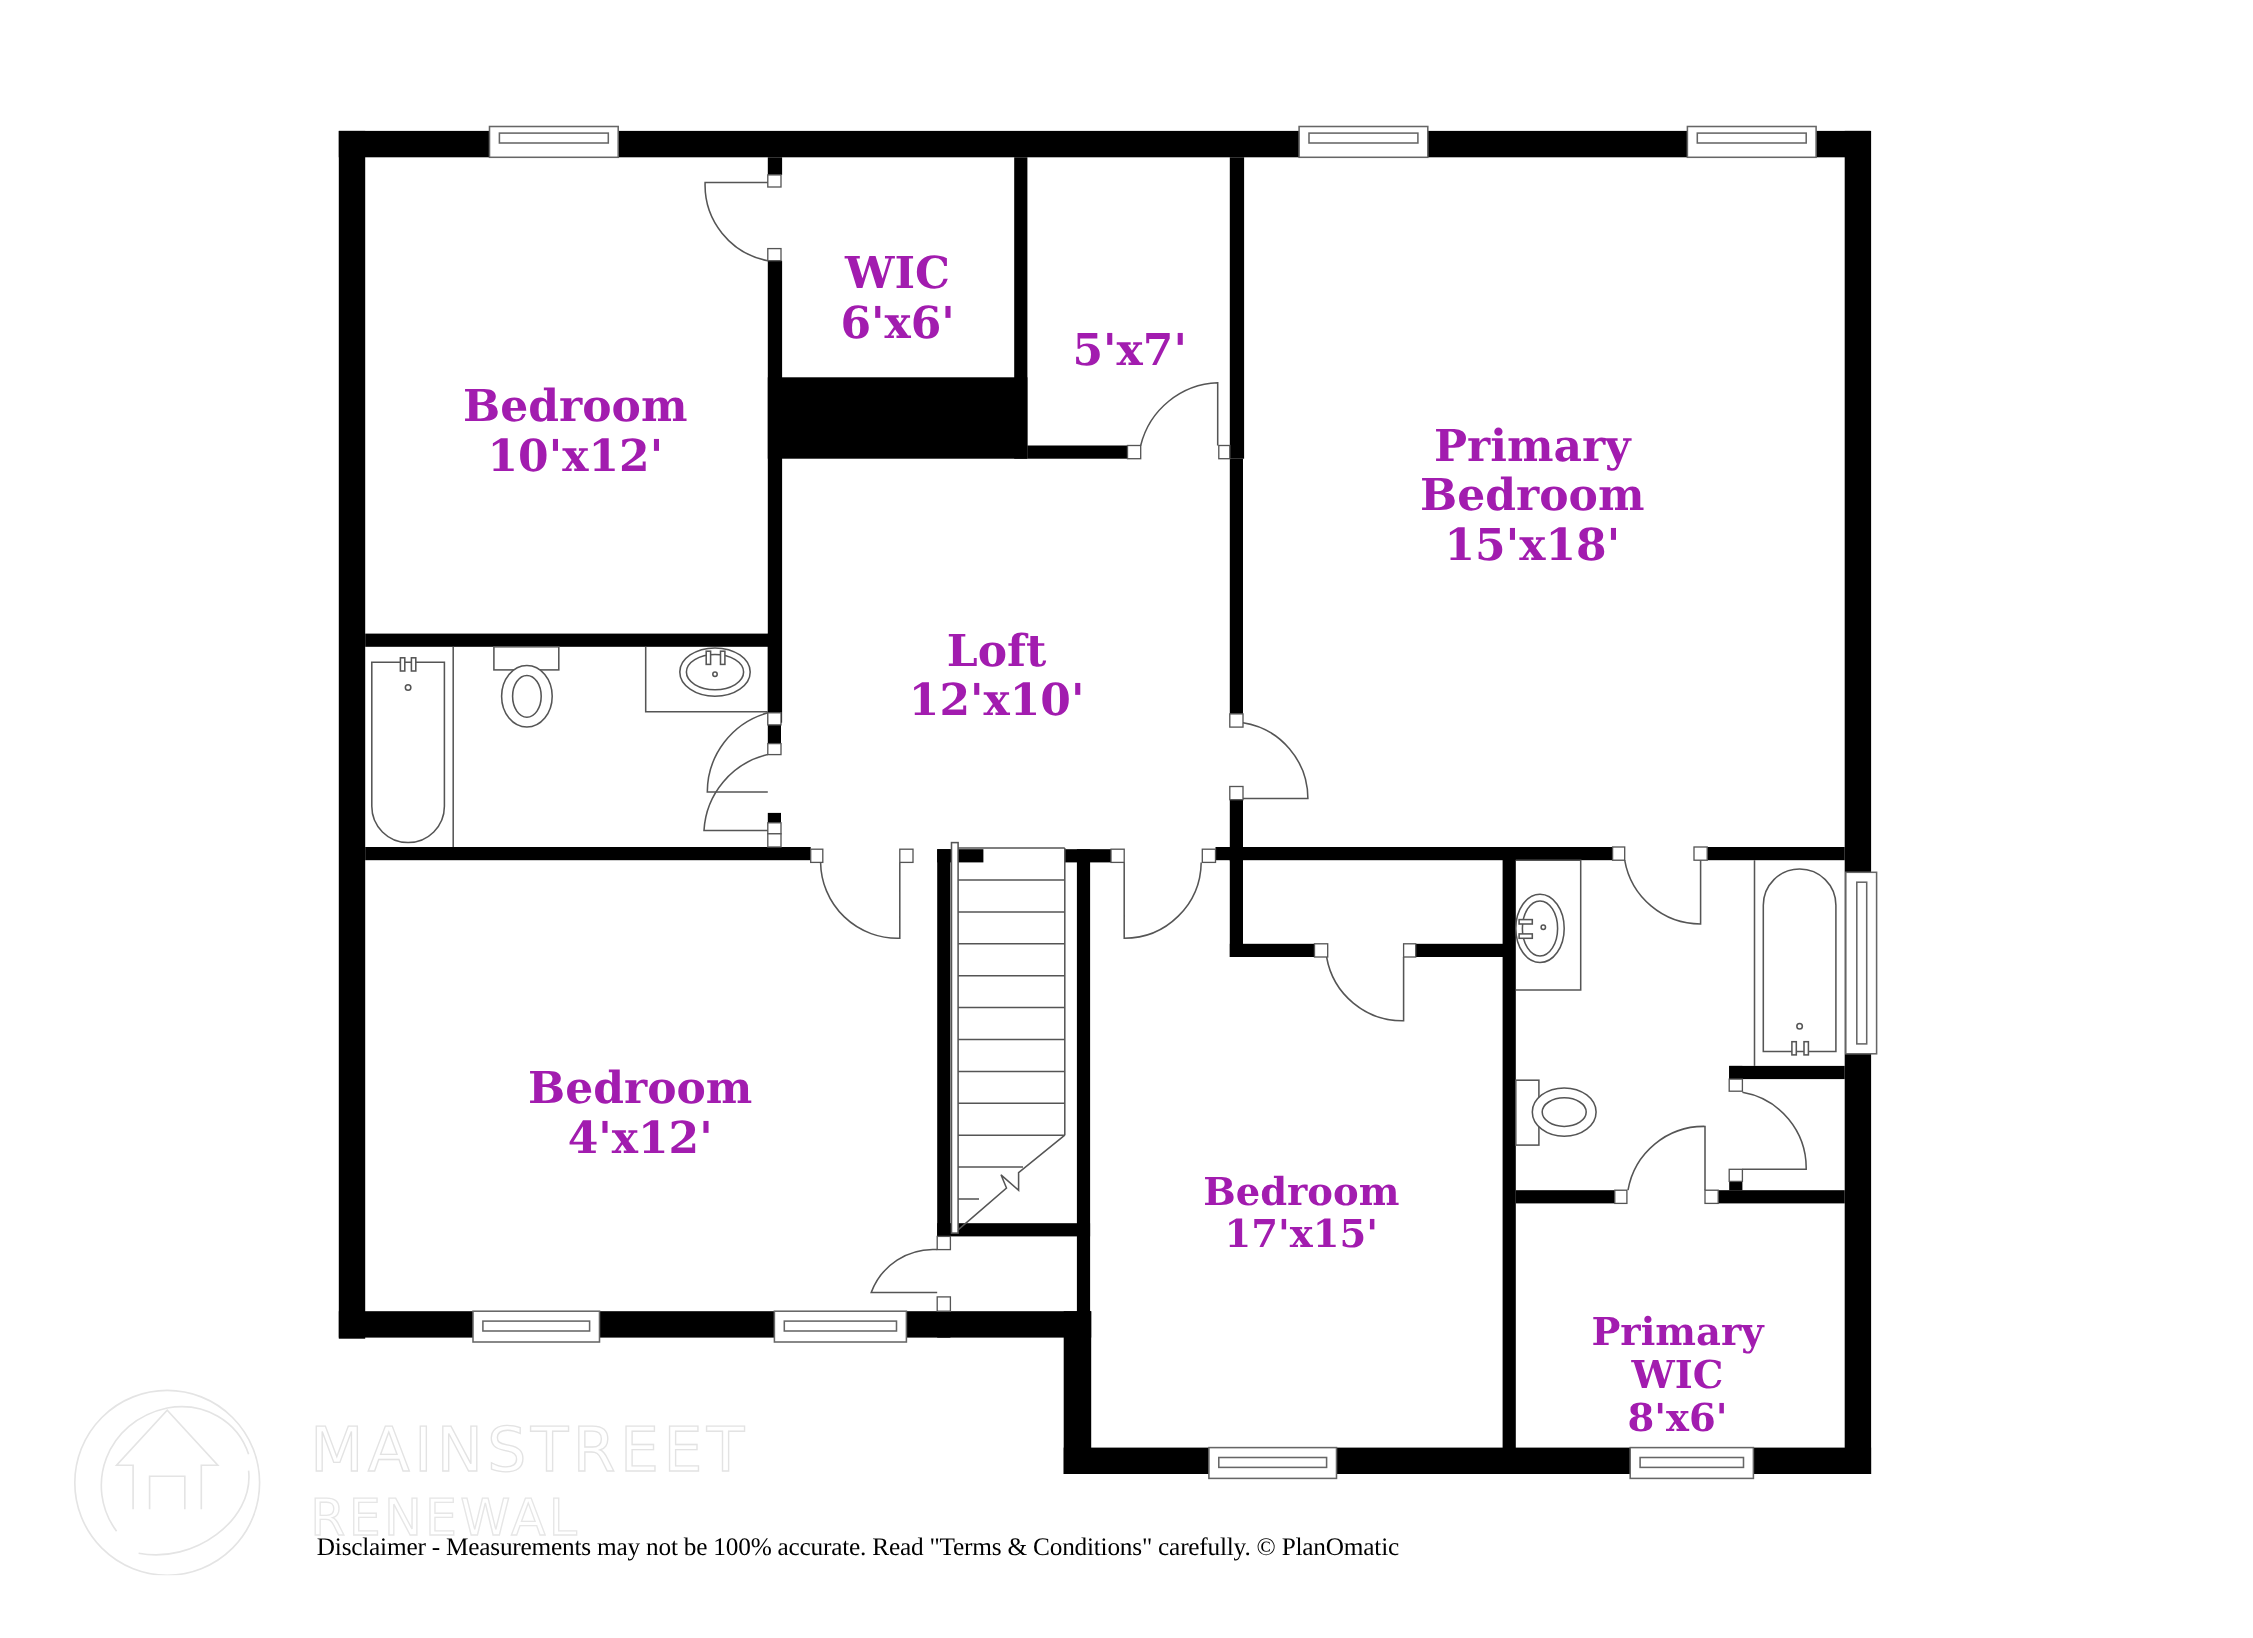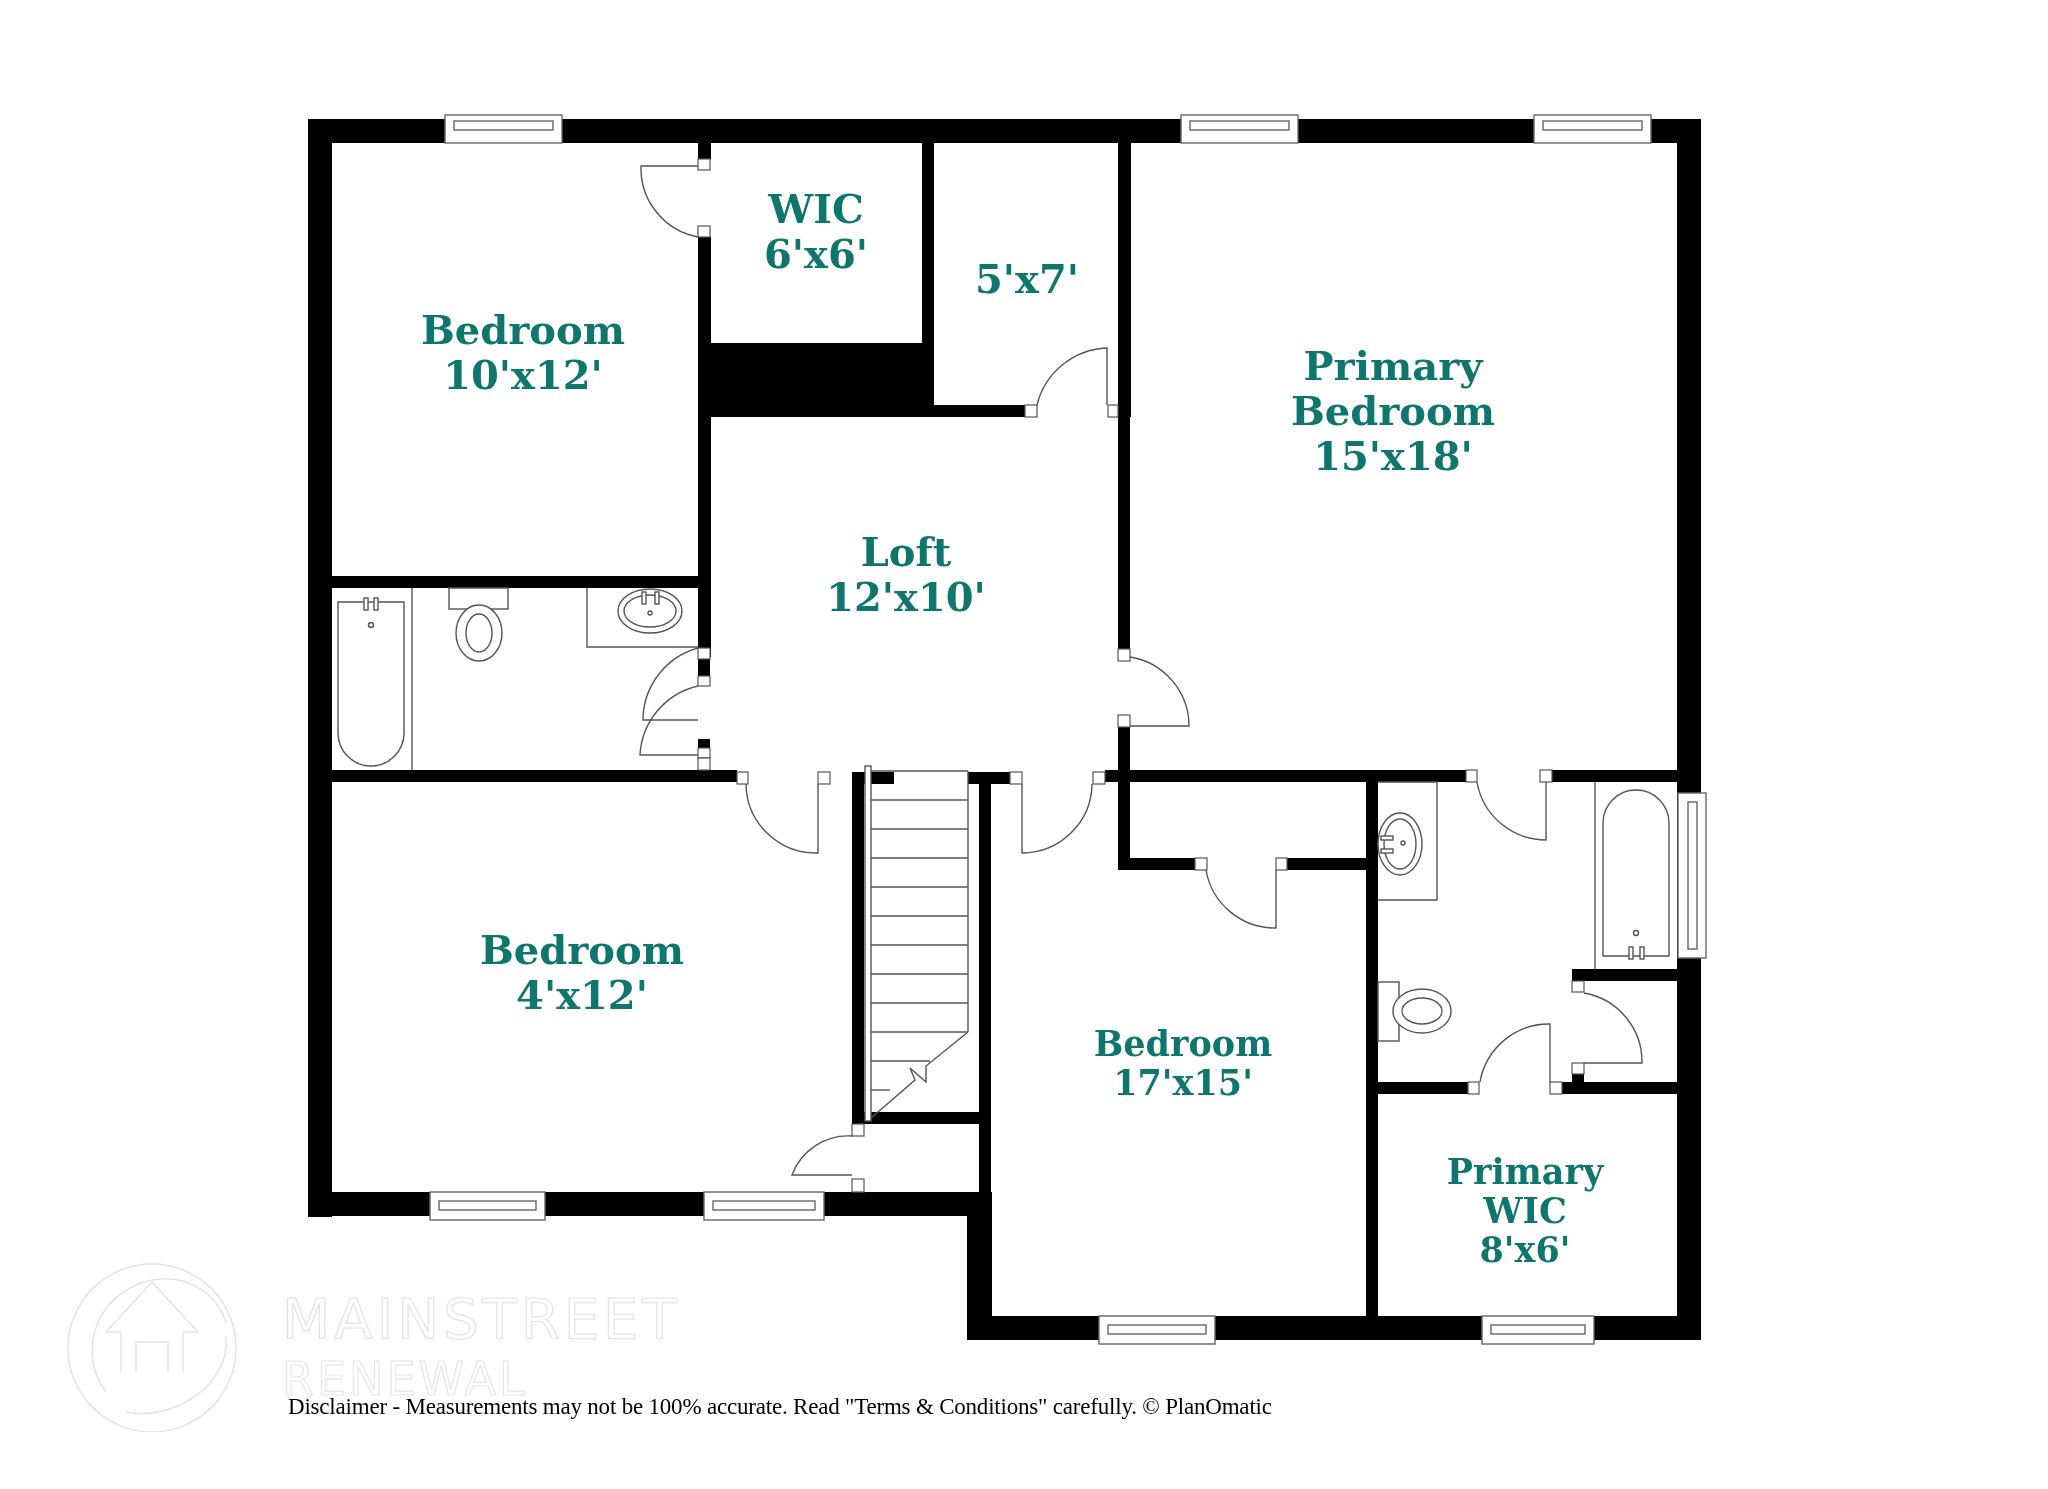--- a/index.html
+++ b/index.html
@@ -5,22 +5,22 @@
   html, body { margin: 0; padding: 0; background: #ffffff; }
   body { width: 2048px; height: 1489px; position: relative; overflow: hidden; font-family: "DejaVu Serif", serif; }
   #plan { position: absolute; left: 0; top: 0; width: 2048px; height: 1489px; }
   .wall { fill: #000000; }
   .thin { fill: none; stroke: #555555; stroke-width: 1.4; }
   .fix { fill: #ffffff; stroke: #555555; stroke-width: 1.4; }
   .jamb { fill: #ffffff; stroke: #555555; stroke-width: 1.2; }
   .win { fill: #ffffff; stroke: #666666; stroke-width: 1.4; }
   .label {
     position: absolute; transform: translate(-50%, 0);
-    text-align: center; color: #0f766e; font-family: "DejaVu Serif", serif;
-    font-weight: bold; line-height: 1.12; white-space: nowrap;
+    text-align: center; color: #a21caf; font-family: "DejaVu Serif", serif;
+    font-weight: bold; line-height: 1.12; white-space: nowrap; margin-top: 40px;
   }
   .label span { display: block; }
   .lg { font-size: 40px; }
   .md { font-size: 35px; }
   .disclaimer {
     position: absolute; left: 288px; top: 1394px;
     font-family: "Liberation Serif", serif; font-size: 23px; color: #000; white-space: nowrap;
     letter-spacing: -0.2px;
   }
   .logo { position: absolute; left: 66px; top: 1262px; width: 720px; height: 170px; }

